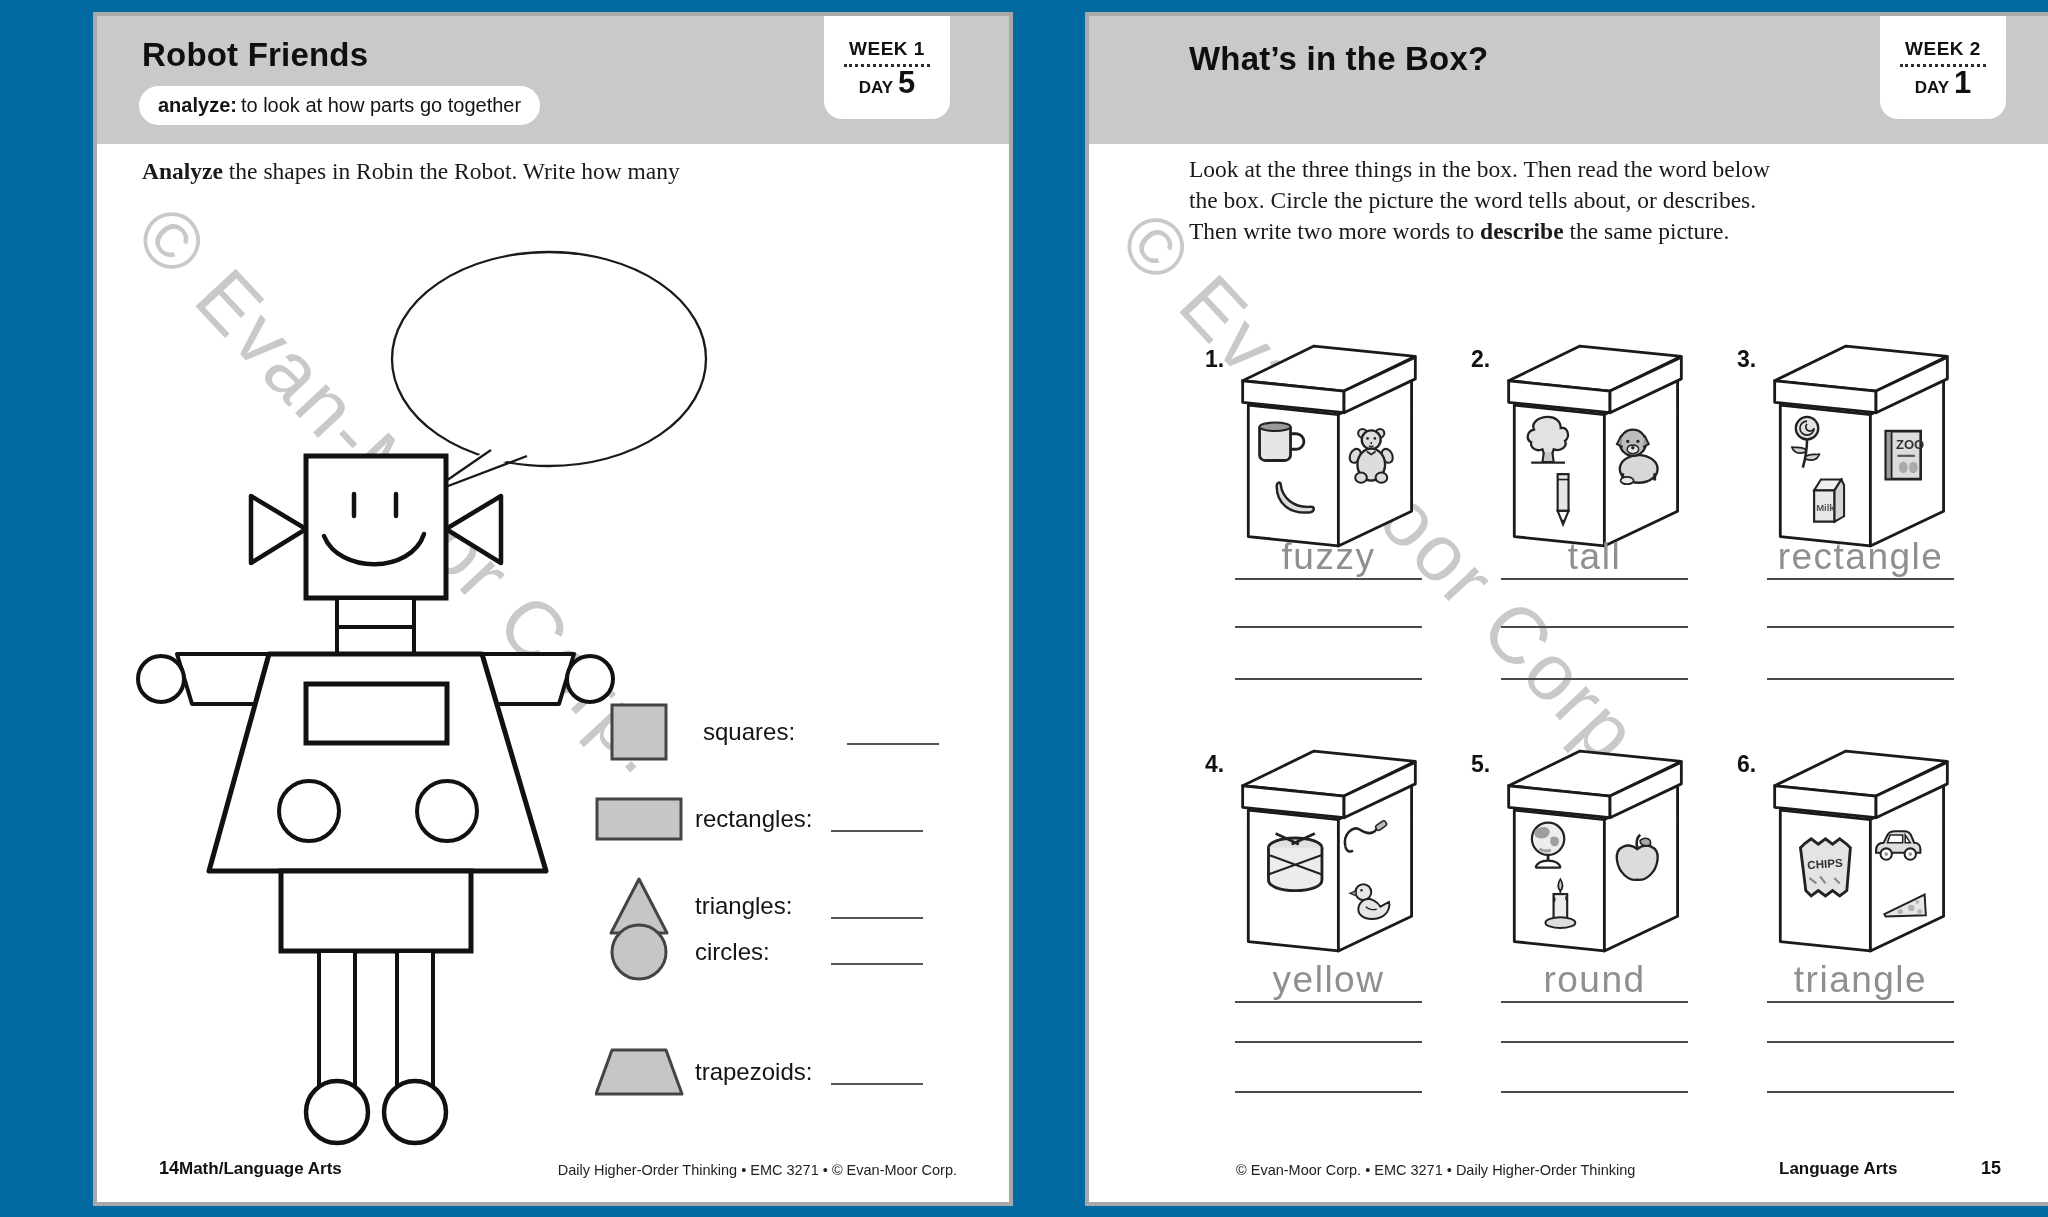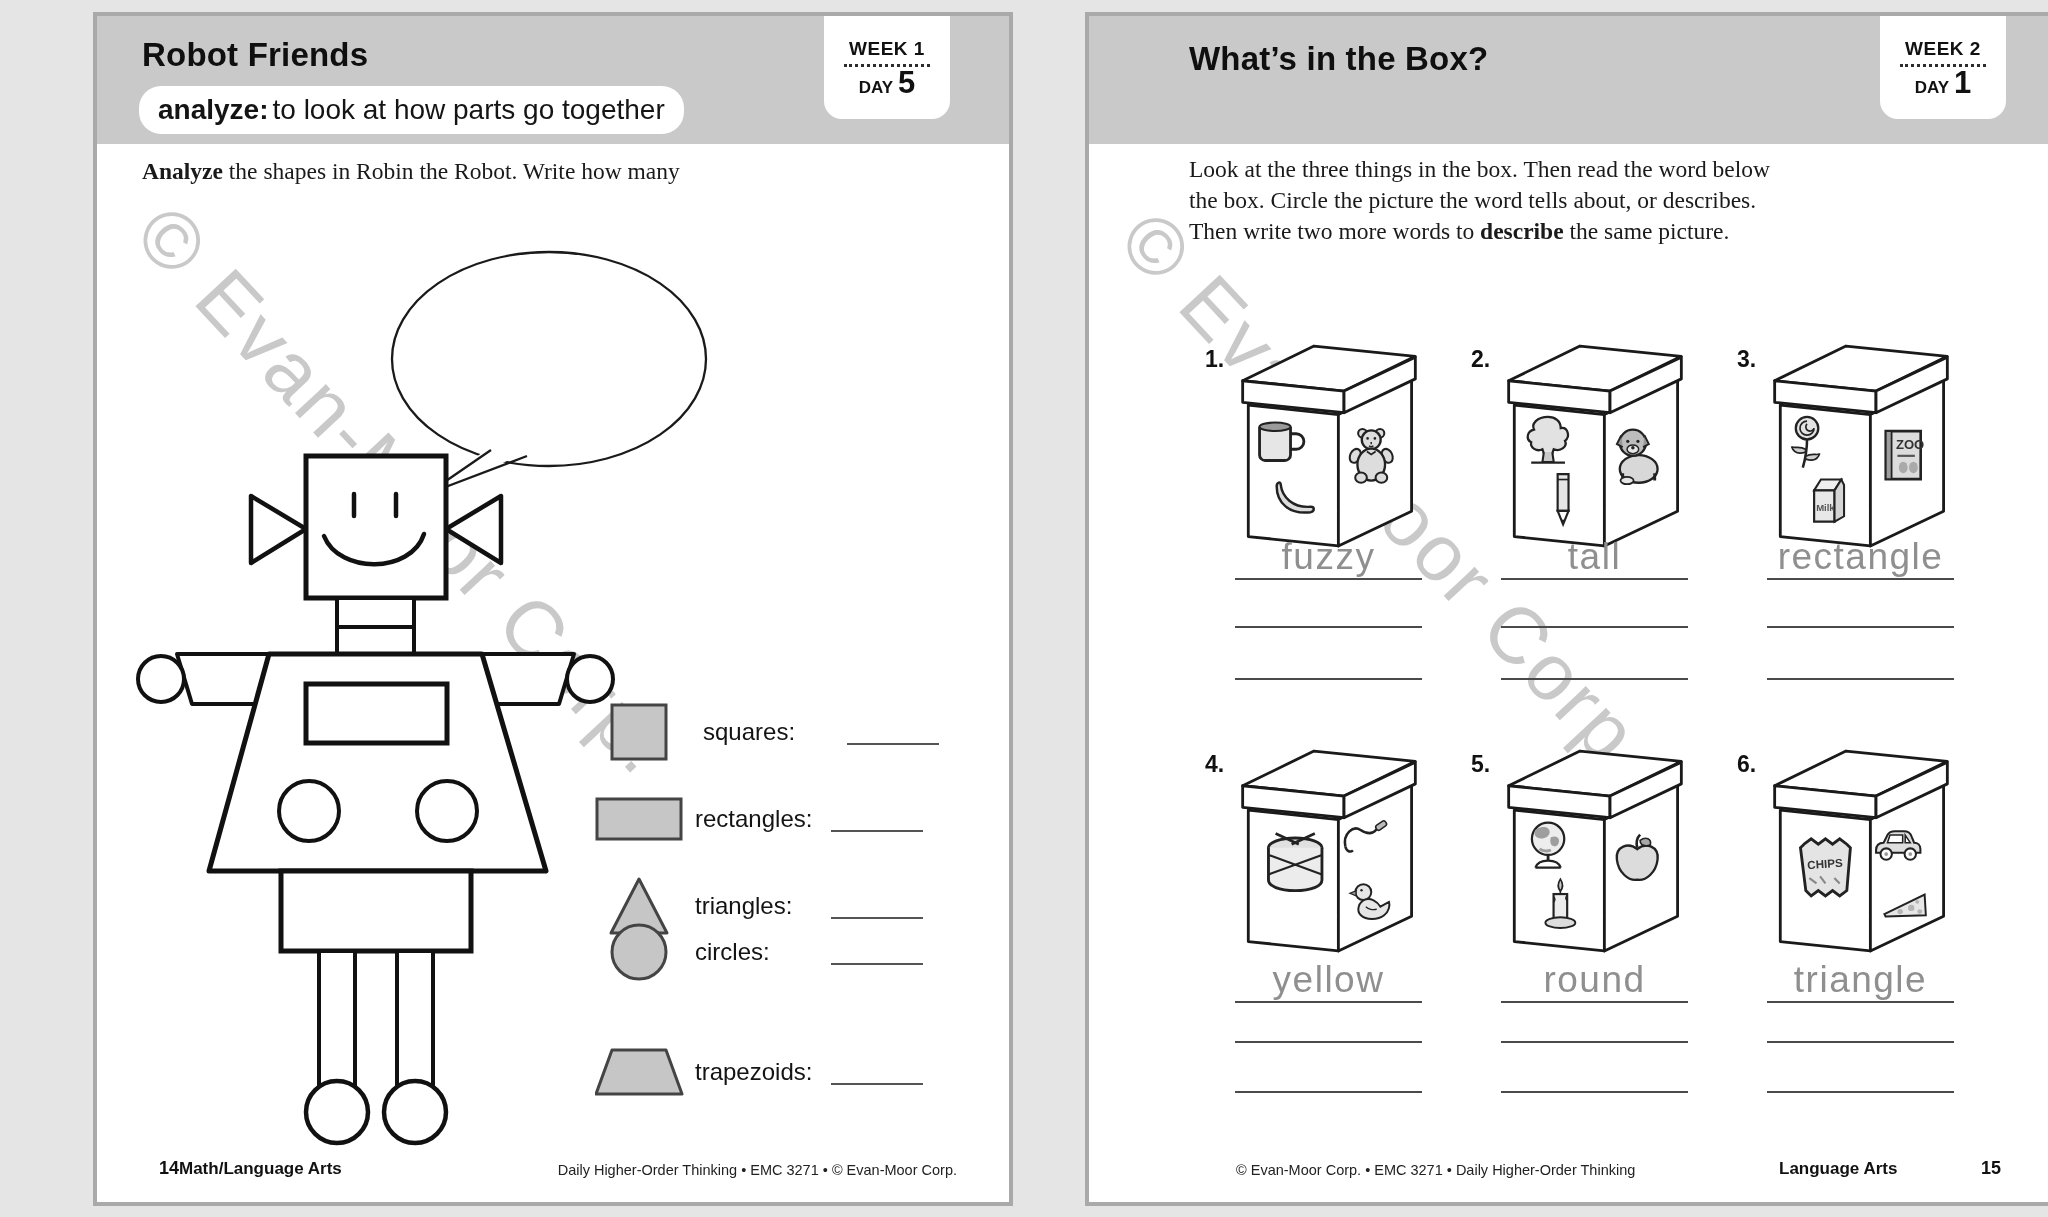--- a/index.html
+++ b/index.html
@@ -1,23 +1,23 @@
 <!DOCTYPE html>
 <html><head>
 <meta charset="utf-8">
 <style>
   html,body{margin:0;padding:0;background:#ffffff;}
-  .canvas{position:relative;width:2048px;height:1217px;background:#e5e5e5;overflow:hidden;
+  .canvas{position:relative;width:2048px;height:1217px;background:#0369a1;overflow:hidden;
           font-family:"Liberation Sans",sans-serif;color:#111;}
   .page{position:absolute;top:12px;height:1194px;background:#fff;border:4px solid #a9a9a9;box-sizing:border-box;}
   .page-left{left:93px;width:920px;}
   .page-right{left:1085px;width:1006px;}
   .band{position:absolute;left:0;top:0;right:0;height:128px;background:#c9c9c9;}
   .page-title{position:absolute;font-size:33px;font-weight:bold;letter-spacing:0.2px;color:#0f0f0f;margin:0;}
-  .pill{position:absolute;background:#fff;border-radius:22px;padding:8px 19px;font-size:28px;white-space:nowrap;color:#141414;}
+  .pill{position:absolute;background:#fff;border-radius:22px;padding:8px 19px;font-size:20px;white-space:nowrap;color:#141414;}
   .pill b{margin-right:4px;}
   .badge{position:absolute;top:0;width:126px;height:103px;background:#fff;border-radius:0 0 18px 18px;
          display:flex;flex-direction:column;align-items:center;justify-content:center;}
   .badge-week{font-weight:bold;font-size:19px;letter-spacing:0.5px;}
   .badge-dots{width:86px;height:1px;border-bottom:3px dotted #2c2c2c;margin:3px 0 3px;}
   .badge-day{font-weight:bold;font-size:17px;display:flex;align-items:baseline;gap:5px;}
   .badge-day-num{font-size:31px;line-height:26px;}
   .instr{position:absolute;font-family:"Liberation Serif",serif;font-size:23.5px;line-height:31px;color:#1a1a1a;margin:0;}
   .watermark{position:absolute;font-size:80px;letter-spacing:3px;color:#c9c9c9;white-space:nowrap;
              transform:rotate(47deg);transform-origin:left top;z-index:0;}

